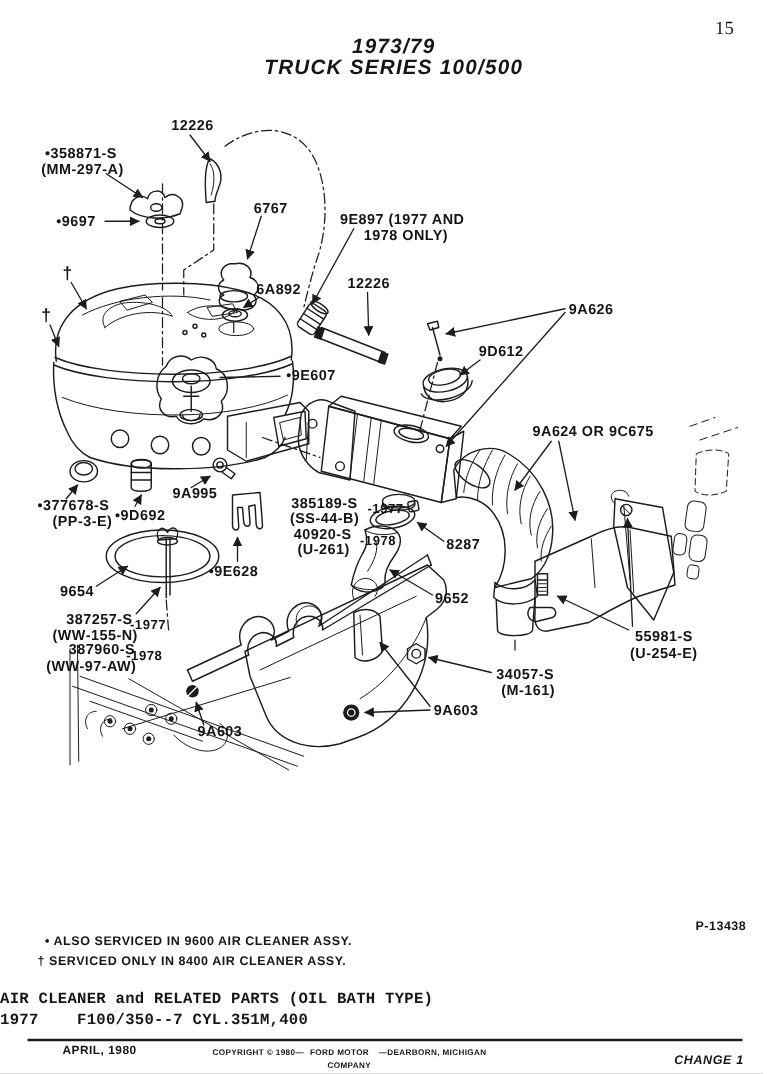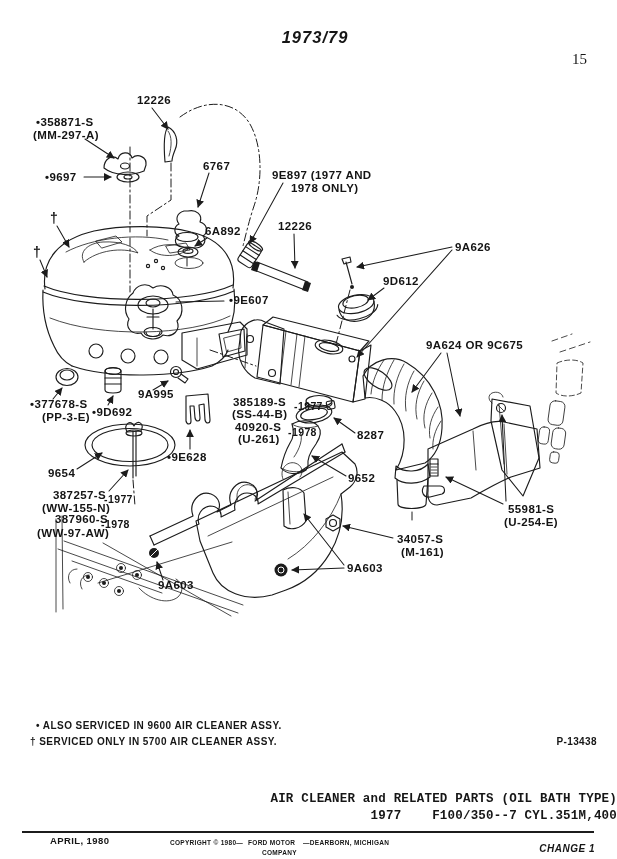--- a/index.html
+++ b/index.html
@@ -3,24 +3,24 @@
 <meta charset="utf-8">
 <style>
   html,body{margin:0;padding:0;background:#9a9a9a;}
   .page{position:relative;width:617px;height:859px;background:#ffffff;overflow:hidden;
         font-family:"Liberation Sans",sans-serif;color:#161616;}
   .abs{position:absolute;}
   .title-block{left:150px;top:5px;width:330px;text-align:center;
     font-style:italic;font-weight:bold;font-size:16.5px;line-height:17px;letter-spacing:1px;margin-top:24px;}
   .section-block{left:450px;top:13px;width:100px;text-align:center;
     font-weight:bold;font-size:10.5px;line-height:13px;letter-spacing:.4px;}
-  .pageno{left:572px;top:15px;font-family:"Liberation Serif",serif;font-size:15px;margin-top:36px;}
-  .fnote{font-weight:bold;font-size:10px;letter-spacing:.45px;white-space:pre;}
+  .pageno{left:572px;top:15px;font-family:"Liberation Serif",serif;font-size:15px;}
+  .fnote{font-weight:bold;font-size:10px;letter-spacing:.45px;white-space:pre;margin-top:28px;}
   .plate{right:20px;top:736px;font-weight:bold;font-size:10px;letter-spacing:.4px;text-align:right;}
-  .caption{left:0;width:617px;text-align:right;font-family:"Liberation Mono","DejaVu Sans Mono",monospace;
+  .caption{left:0;width:617px;text-align:left;font-family:"Liberation Mono","DejaVu Sans Mono",monospace;
     font-weight:bold;font-size:12.5px;white-space:pre;letter-spacing:.2px;}
   .rule{left:22px;top:831px;width:572px;height:2px;background:#1c1c1c;}
   .ft{font-size:6.5px;font-weight:bold;letter-spacing:.3px;}
   .ft-date{left:50px;top:835px;font-size:9.5px;font-weight:bold;letter-spacing:.4px;}
   .ft-copy{left:170px;top:839px;}
   .ft-ford{left:248px;top:839px;}
   .ft-loc{left:303px;top:839px;}
   .ft-co{left:262px;top:849px;}
   .ft-change{right:22px;top:843px;font-size:10px;font-weight:bold;font-style:italic;letter-spacing:.5px;}
   svg.diagram{position:absolute;left:0;top:0;width:617px;height:859px;}
@@ -368,25 +368,26 @@
       <text class="lbl" x="401" y="556">(M-161)</text>
       <text class="lbl" x="158" y="589">9A603</text>
       <text class="lbl" x="347" y="572">9A603</text>
       <text class="lbl dag" x="50" y="223">†</text>
       <text class="lbl dag" x="33" y="257">†</text>
     </g>
   </svg>
 
   <div class="abs title-block">
     <div>1973/79</div>
+    <div>TRUCK SERIES 100/500</div>
   </div>
   <div class="abs pageno">15</div>
 
   <div class="abs fnote" style="left:36px;top:720px;">• ALSO SERVICED IN 9600 AIR CLEANER ASSY.</div>
-  <div class="abs fnote" style="left:30px;top:736px;">† SERVICED ONLY IN 5700 AIR CLEANER ASSY.</div>
+  <div class="abs fnote" style="left:30px;top:736px;">† SERVICED ONLY IN 8400 AIR CLEANER ASSY.</div>
   <div class="abs plate">P-13438</div>
 
   <div class="abs caption" style="top:792px;">AIR CLEANER and RELATED PARTS (OIL BATH TYPE)</div>
   <div class="abs caption" style="top:809px;">1977    F100/350--7 CYL.351M,400</div>
 
   <div class="abs rule"></div>
   <div class="abs ft-date">APRIL, 1980</div>
   <div class="abs ft ft-copy">COPYRIGHT © 1980—</div>
   <div class="abs ft ft-ford">FORD MOTOR</div>
   <div class="abs ft ft-loc">—DEARBORN, MICHIGAN</div>

